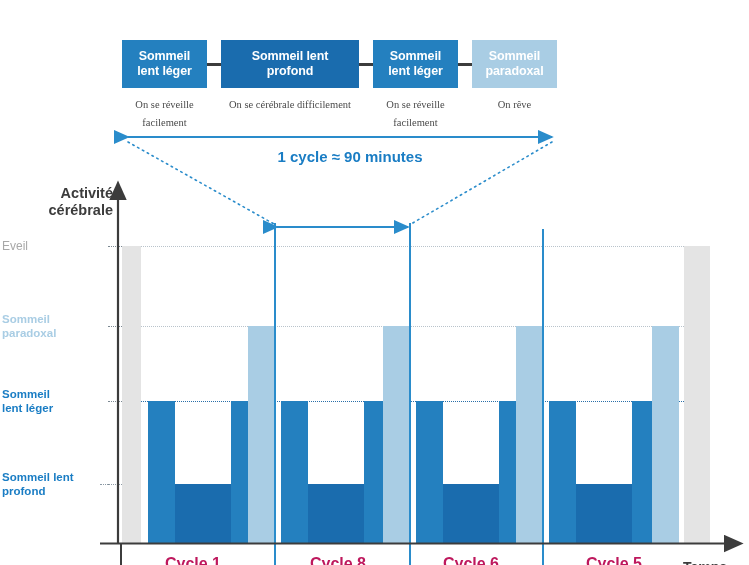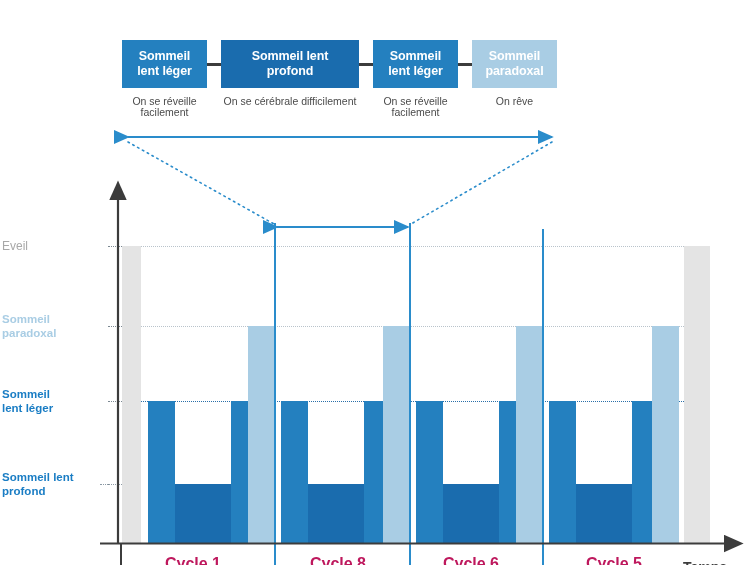--- a/index.html
+++ b/index.html
@@ -34,21 +34,22 @@
     font-weight: bold;
     font-size: 12.5px;
     line-height: 15px;
     letter-spacing: -0.1px;
   }
   .legend-caption {
     position: absolute;
     text-align: center;
     color: #4a4a4a;
     font-size: 10.5px;
-    line-height: 11px;
+    line-height: 18px;
+    font-family: Liberation Serif, serif;
   }
   .legend-connector {
     position: absolute;
     height: 3px;
     background: #3c3c3c;
   }
 
   
   .cycle-label {
     position: absolute;
@@ -131,21 +132,24 @@
       <div class="legend-caption" style="left: 361px; top: 76px; width: 109px; white-space: pre-line;">On se réveille
 facilement</div>
       <div class="legend-connector" style="left: 458px; top: 43px; width: 14px;"></div>
       <div class="legend-box" style="left: 472px; top: 20px; width: 85px; height: 48px; background: rgb(169, 205, 228); color: rgb(255, 255, 255);">
         <span style="white-space: pre-line;">Sommeil
 paradoxal</span>
       </div>
       <div class="legend-caption" style="left: 460px; top: 76px; width: 109px; white-space: pre-line;">On rêve</div>
     </div>
 
-
+  <div class="cycle-label" style="left:190px; top:128px; width:320px;">1 cycle ≈ 90 minutes</div>
+
+  <div class="axis-title" style="left:18px; top:165px; width:95px; text-align:right; white-space:pre-line;">Activité
+cérébrale</div>
 
   <div class="time-label" style="left:683px; top:539px;">Temps</div>
 
   <div id="ytick-layer">
       <div class="ytick-label" style="left: 2px; width: 104px; top: 219px; color: rgb(168, 168, 168); white-space: pre-line; font-weight: normal; font-size: 12px;">Eveil</div>
       <div class="gridline" style="left: 108px; top: 226px; width: 14px; border-top-color: rgb(123, 136, 146);"></div>
       <div class="ytick-label" style="left: 2px; width: 104px; top: 292px; color: rgb(169, 205, 228); white-space: pre-line;">Sommeil
 paradoxal</div>
       <div class="gridline" style="left: 108px; top: 306px; width: 14px; border-top-color: rgb(123, 136, 146);"></div>
       <div class="ytick-label" style="left: 2px; width: 104px; top: 367px; color: rgb(26, 125, 196); white-space: pre-line;">Sommeil

